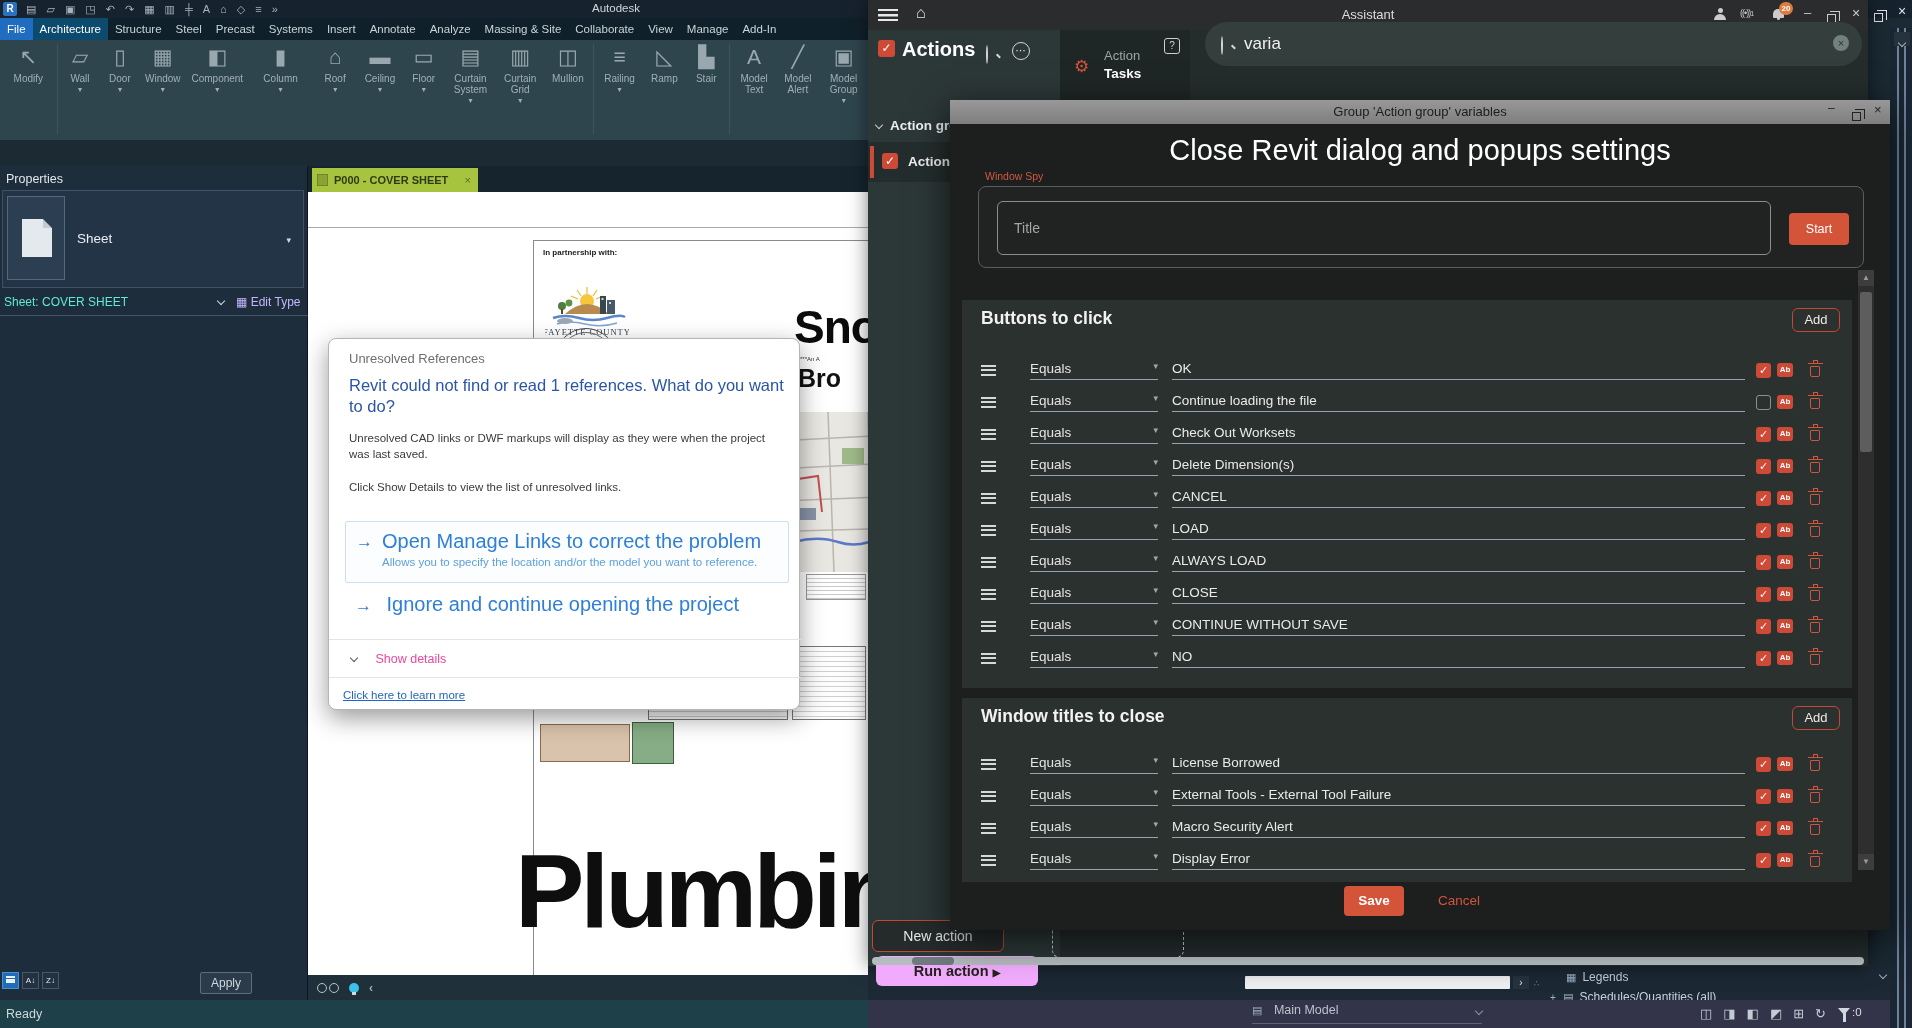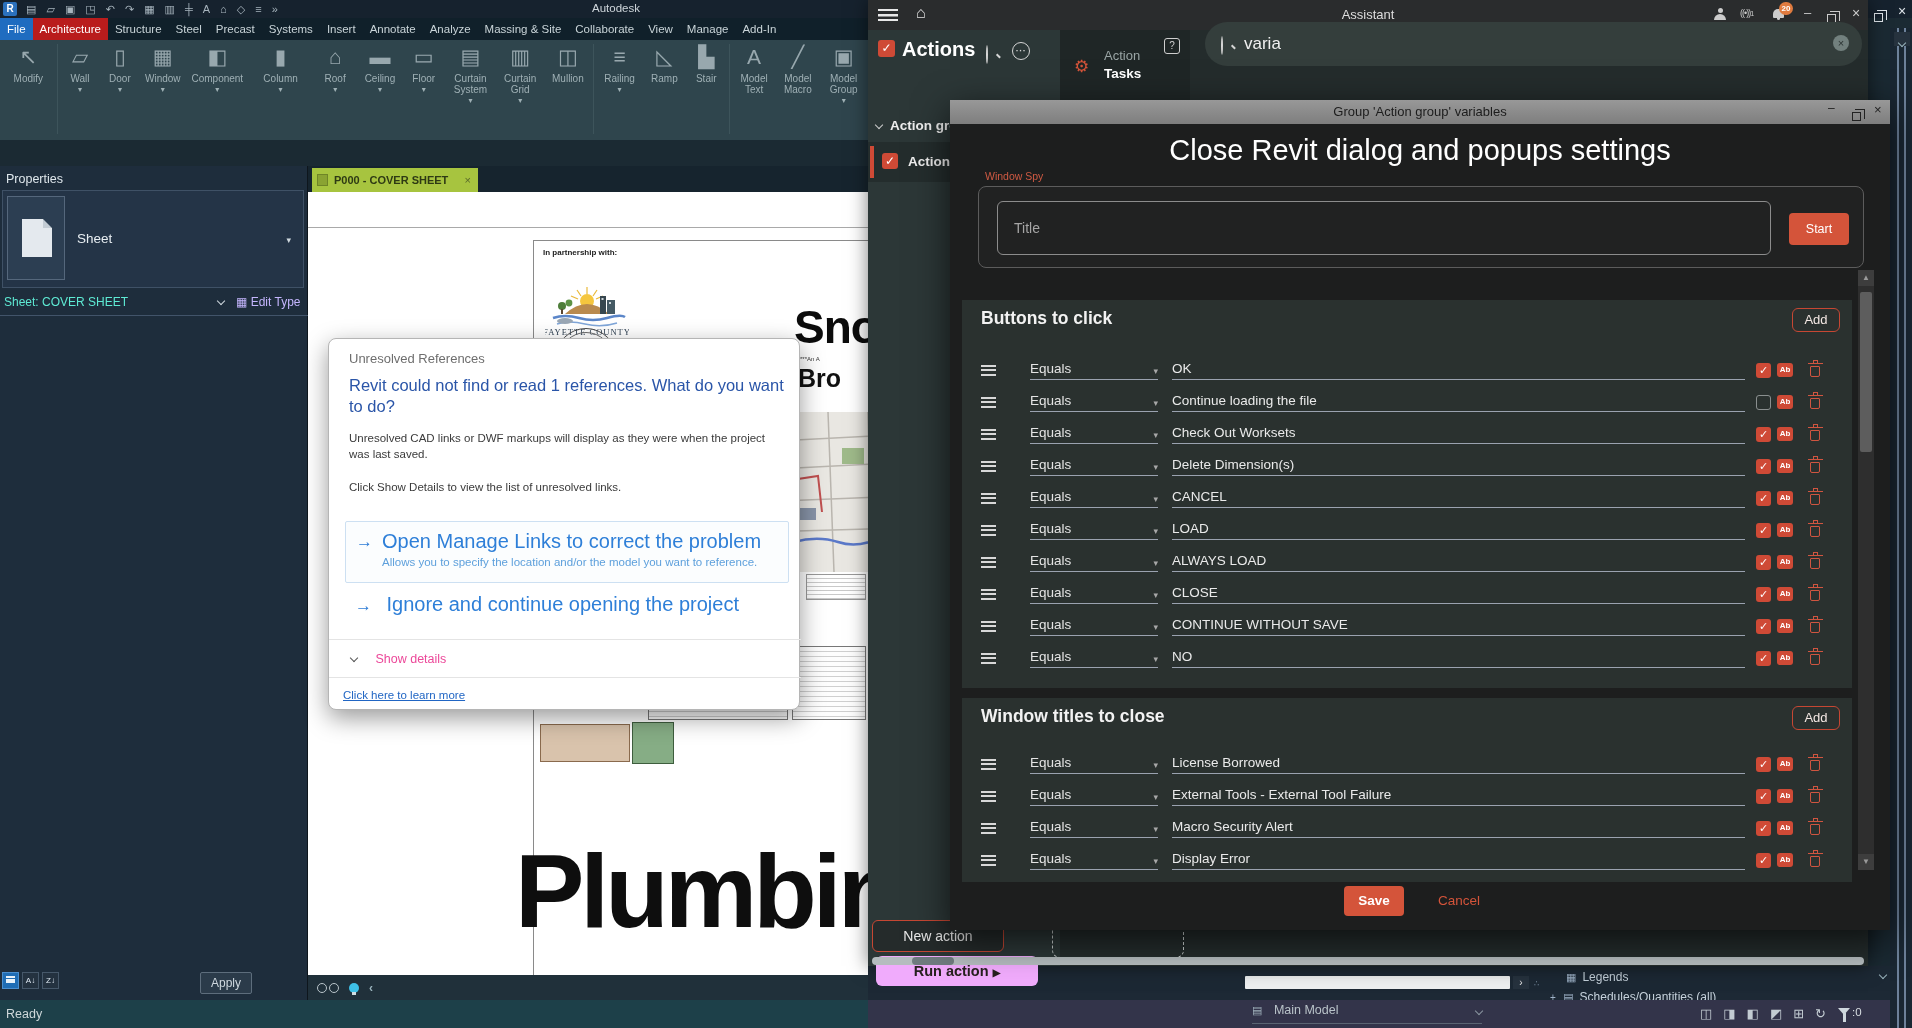--- a/index.html
+++ b/index.html
@@ -9,21 +9,21 @@
   .abs { position:absolute; }
 
   
   #qat { left:0; top:0; width:1912px; height:18px; background:#16222e; display:flex; align-items:center; gap:9px; padding-left:3px; }
   .rlogo { width:14px; height:14px; background:#2b71bd; border-radius:2px; color:#fff; font-size:10px; font-weight:700; text-align:center; line-height:14px; }
   .qicon { color:#a7b4bd; font-size:11px; line-height:16px; }
   #app-title { left:592px; top:2px; color:#cfd6db; font-size:11.5px; }
   #tabsrow { left:0; top:18px; width:868px; height:22px; background:#10202a; display:flex; overflow:hidden; }
   .rtab { color:#c9d4d8; font-size:11.5px; line-height:22px; padding:0 7px; white-space:nowrap; }
   .rtab.file { background:#1f6cc0; color:#fff; }
-  .rtab.active { background:#b91c1c; color:#fff; }
+  .rtab.active { background:#0c4a6e; color:#fff; }
   #ribbon { left:0; top:40px; width:868px; height:100px; background:#2f454d; overflow:hidden; }
   #tools { display:flex; padding-left:2px; height:82px; }
   .tool { display:flex; flex-direction:column; align-items:center; justify-content:flex-start; padding-top:4px; }
   .tool .ticon { font-size:21px; color:#98a8ae; line-height:26px; }
   .tool .tlabel { font-size:10px; color:#9fb0b5; text-align:center; line-height:1.1; margin-top:3px; }
   .tool .tcaret { font-size:8px; color:#9fb0b5; margin-top:1px; }
   .tool .tcaret.hide { visibility:hidden; }
   .tool.sep { width:1px; background:#3d545b; margin:4px 2px 0 2px; height:90px; padding:0; }
   
   #props { left:0; top:166px; width:308px; height:834px; background:#1e2d3c; border-right:1px solid #0e161d; }
@@ -159,21 +159,21 @@
   .spy-box { left:28px; top:86px; width:886px; height:82px; border:1px solid #5c5c5c; border-radius:8px; background:#212222; }
   .spy-input { left:18px; top:14px; width:774px; height:54px; background:transparent; border:1px solid #8c8c8c; border-radius:6px; color:#ddd; font-size:14px; padding-left:16px; font-family:"Liberation Sans",sans-serif; }
   .spy-input::placeholder { color:#a5a5a5; }
   .startbtn { left:810px; top:26px; width:60px; height:32px; background:#d4543a; border-radius:4px; color:#fff; font-size:12.5px; text-align:center; line-height:32px; }
   .mpanel { left:12px; width:890px; background:#2a312f; border-radius:0; }
   .mpanel .phead { position:absolute; left:19px; top:8px; color:#f2f2f2; font-size:17.5px; font-weight:700; }
   .addbtn { position:absolute; right:12px; top:8px; width:48px; height:24px; border:1.5px solid #c64733; border-radius:6px; color:#f3e7e3; font-size:13px; text-align:center; line-height:22px; }
   .rows { position:absolute; left:0; width:890px; }
   .mrow { display:flex; align-items:center; height:32px; padding-left:19px; }
   .drag { width:15px; height:11px; border-top:2px solid #d8d8d8; border-bottom:2px solid #d8d8d8; background:linear-gradient(#d8d8d8,#d8d8d8) center/100% 2px no-repeat; margin-right:34px; flex:none; }
-  .opbox { width:128px; border-bottom:1px solid #9aa2b0; color:#e4e4e4; font-size:13.5px; display:flex; justify-content:space-between; align-items:flex-end; padding-bottom:3px; margin-right:14px; flex:none; }
+  .opbox { width:128px; border-bottom:1px solid #9aa2b0; color:#e4e4e4; font-size:13.5px; display:flex; justify-content:space-between; align-items:flex-start; padding-bottom:3px; margin-right:14px; flex:none; }
   .opbox .caret { color:#a8a8a8; font-size:9px; }
   .valbox { width:573px; border-bottom:1px solid #9aa2b0; color:#eaeaea; font-size:13.5px; padding-bottom:3px; margin-right:11px; flex:none; white-space:nowrap; overflow:hidden; }
   .chkbox { width:15px; height:15px; border-radius:3px; background:#cf4a36; color:#fff; font-size:11px; line-height:15px; text-align:center; margin-right:6px; flex:none; }
   .chkbox.off { background:transparent; border:1.5px solid #8a8f8f; color:transparent; }
   .abic { width:16px; height:14px; border-radius:3px; background:#cf4a36; color:#fff; font-size:8px; font-weight:700; text-align:center; line-height:14px; margin-right:17px; flex:none; }
   .trash { position:relative; width:10px; height:11px; border:1.5px solid #d05540; border-radius:1px 1px 2px 2px; margin-top:2px; flex:none; }
   .trash:before { content:''; position:absolute; top:-4px; left:-3.5px; width:15px; height:1.5px; background:#d05540; }
   .trash:after { content:''; position:absolute; top:-7px; left:2px; width:3px; height:2.5px; border:1px solid #d05540; border-bottom:none; }
   .savebtn { left:394px; top:786px; width:60px; height:30px; background:#d4543a; border-radius:4px; color:#fff; font-size:13.5px; font-weight:600; text-align:center; line-height:30px; }
   .cancelbtn { left:488px; top:793px; color:#d4543a; font-size:13.5px; }
@@ -338,21 +338,21 @@
         </div>
 
         <div class="tool" style="width: 46px;">
           <span class="ticon">A</span>
           <span class="tlabel">Model Text</span>
           <span class="tcaret hide">▾</span>
         </div>
 
         <div class="tool" style="width: 44px;">
           <span class="ticon">╱</span>
-          <span class="tlabel">Model Macro</span>
+          <span class="tlabel">Model Alert</span>
           <span class="tcaret hide">▾</span>
         </div>
 
         <div class="tool" style="width: 50px;">
           <span class="ticon">▣</span>
           <span class="tlabel">Model Group</span>
           <span class="tcaret">▾</span>
         </div>
       </div>
 

